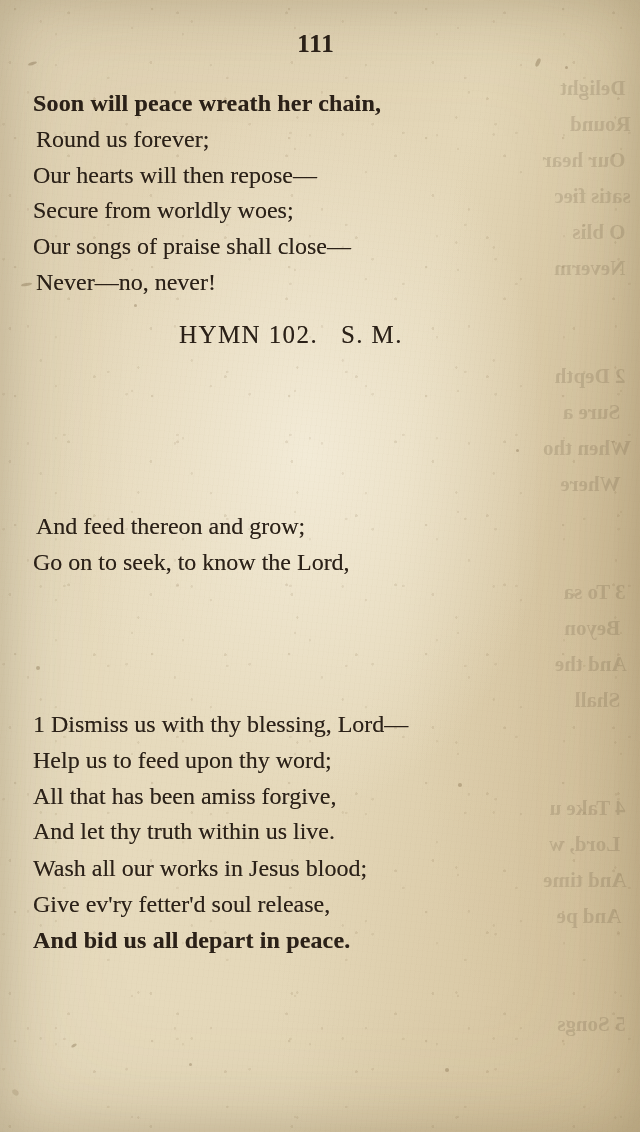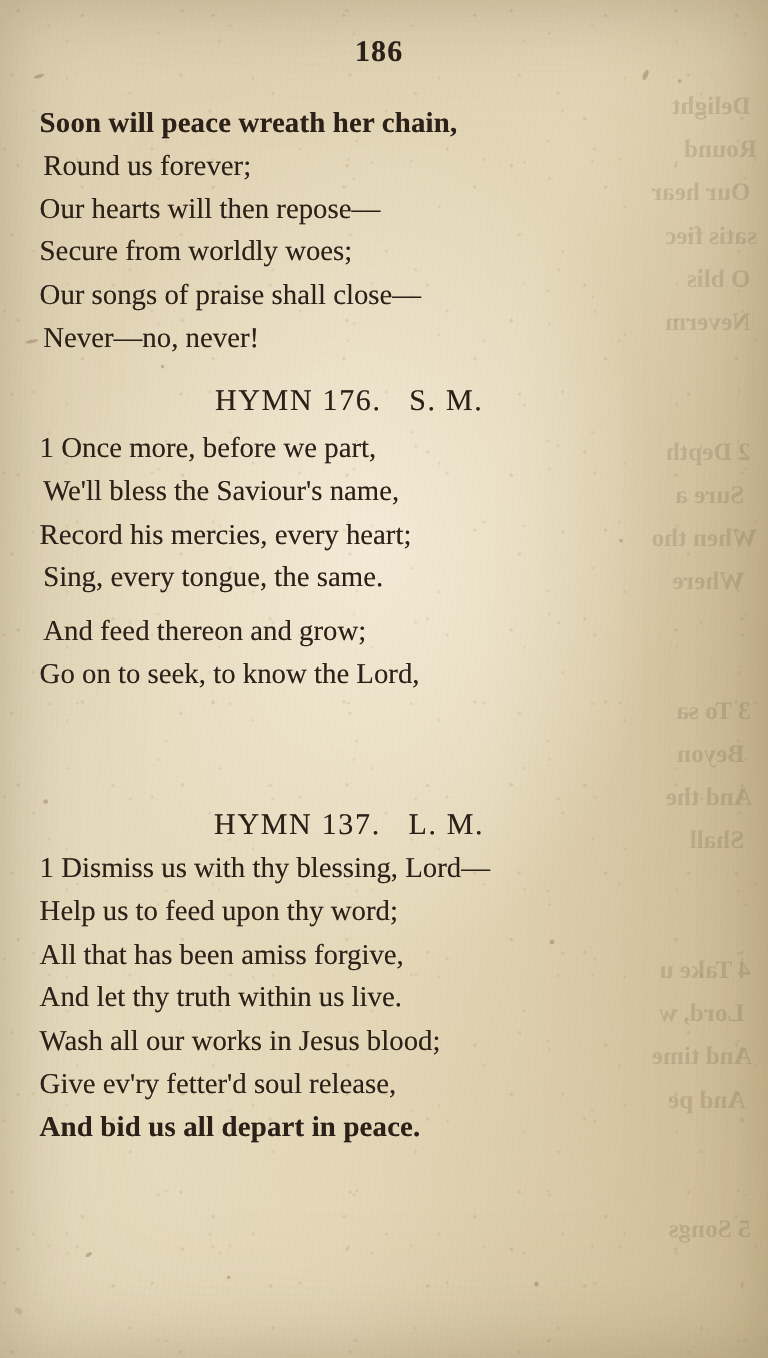--- a/index.html
+++ b/index.html
@@ -177,50 +177,41 @@
    And pe
 
 
   5 Songs
    Must
   Shall sw
    Most H</div>
 
   <div id="content">
 
-    <div class="folio">186</div>
+    <div class="folio">111</div>
 
     <div id="block-top">
       <p class="line bold">Soon will peace wreath her chain,</p>
       <p class="line indent">Round us forever;</p>
       <p class="line">Our hearts will then repose—</p>
       <p class="line">Secure from worldly woes;</p>
       <p class="line">Our songs of praise shall close—</p>
       <p class="line indent">Never—no, never!</p>
     </div>
 
     <div id="block-h136">
-      <p class="hymn-heading">HYMN 176.   S. M.</p>
-    </div>
-
-    <div id="block-h136-v1" class="stanza">
-      <p class="line">1 Once more, before we part,</p>
-      <p class="line indent">We'll bless the Saviour's name,</p>
-      <p class="line">Record his mercies, every heart;</p>
-      <p class="line indent">Sing, every tongue, the same.</p>
-    </div>
+      <p class="hymn-heading">HYMN 102.   S. M.</p>
+    </div>
+
 
     <div id="block-h136-v2" class="stanza">
       <p class="line indent">And feed thereon and grow;</p>
       <p class="line">Go on to seek, to know the Lord,</p>
     </div>
 
-    <div id="block-h137">
-      <p class="hymn-heading">HYMN 137.   L. M.</p>
-    </div>
 
     <div id="block-h137-v1" class="stanza">
       <p class="line">1 Dismiss us with thy blessing, Lord—</p>
       <p class="line">Help us to feed upon thy word;</p>
       <p class="line">All that has been amiss forgive,</p>
       <p class="line">And let thy truth within us live.</p>
     </div>
 
     <div id="block-h137-v2" class="stanza">
       <p class="line">Wash all our works in Jesus blood;</p>

